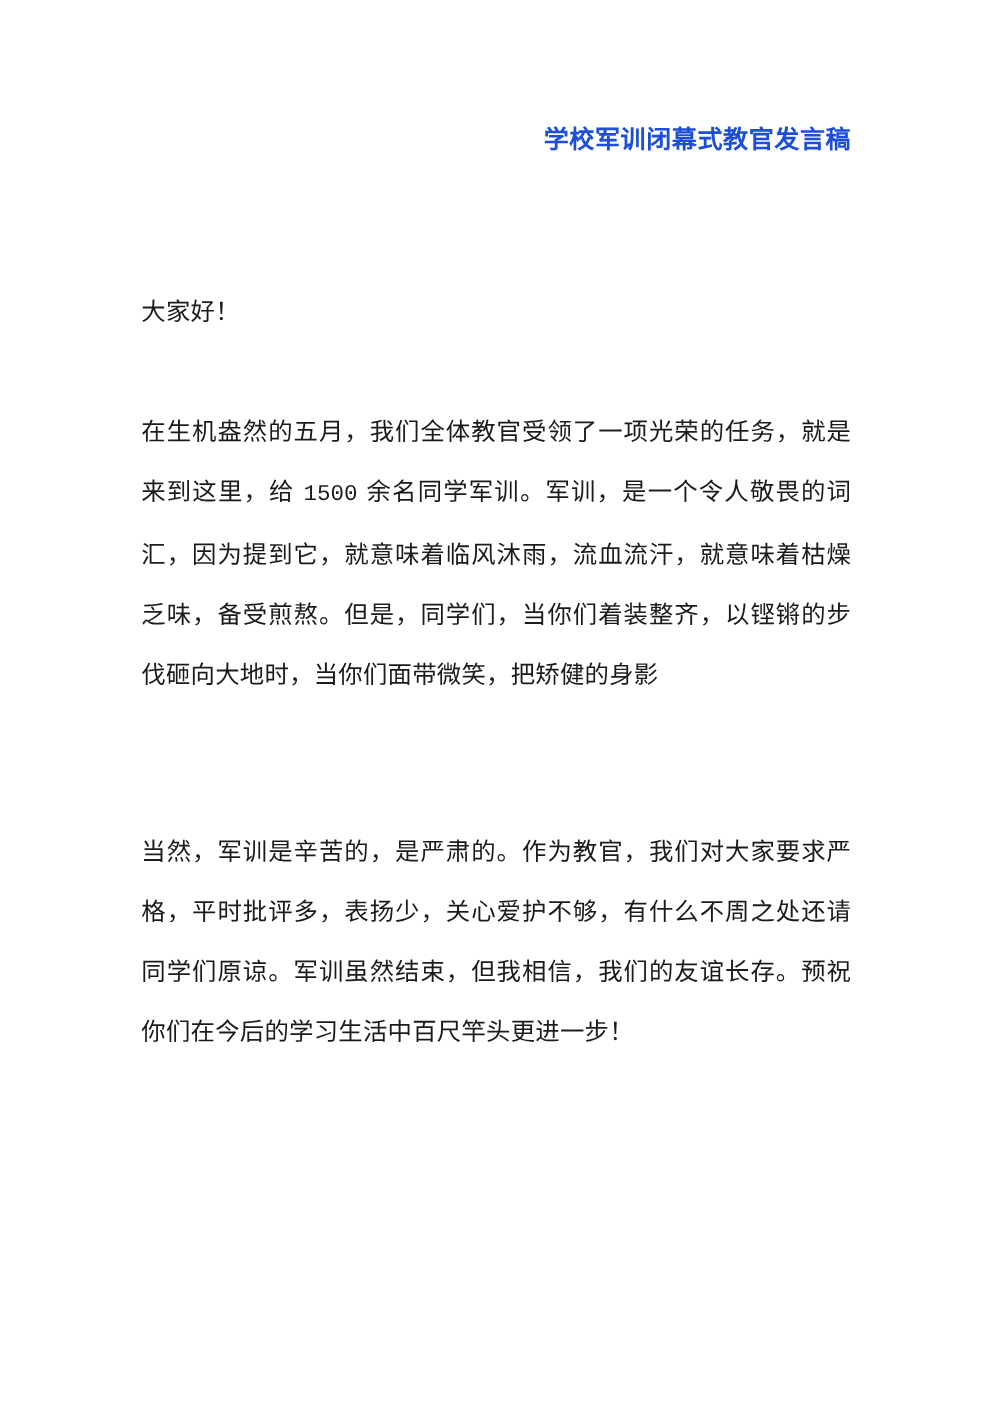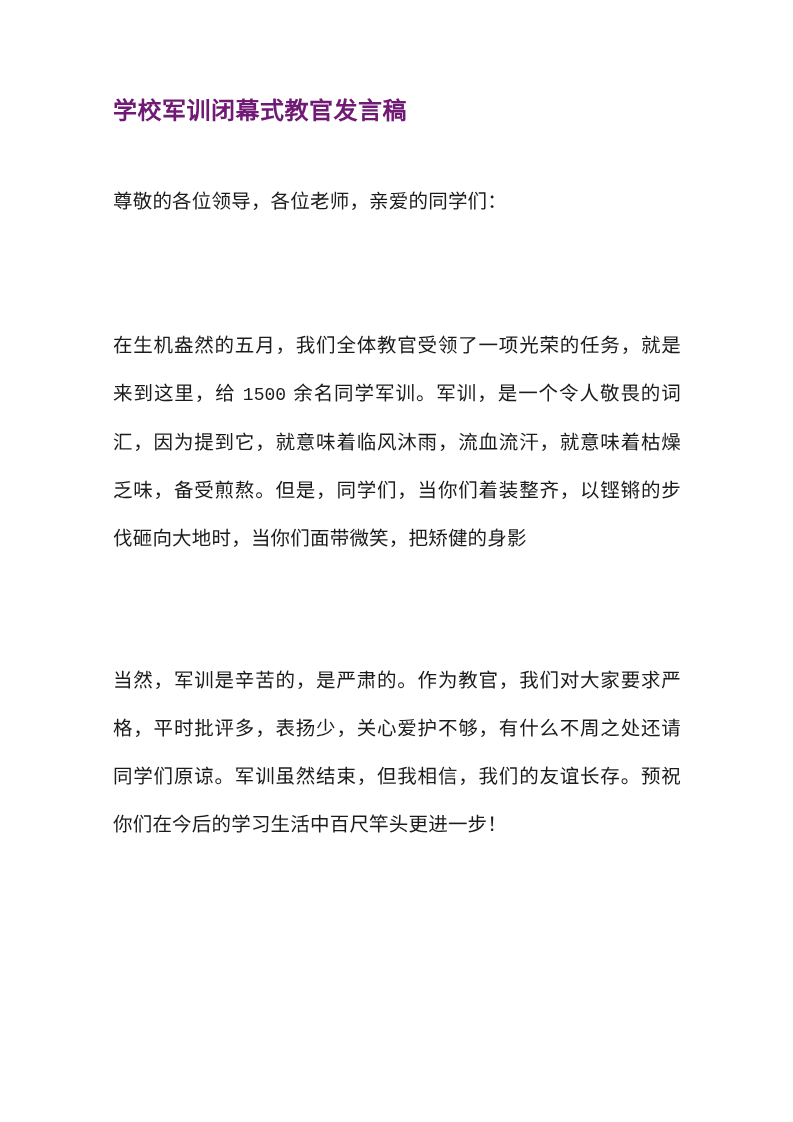--- a/index.html
+++ b/index.html
@@ -23,27 +23,27 @@
   }
 
   .doc-body {
     position: absolute;
     left: 113px;
     top: 96px;
     width: 568px;
   }
 
   .doc-title {
-    font-size: 24px;
+    font-size: 20px;
     font-weight: bold;
-    text-align: left;
+    text-align: right;
     line-height: 30px;
     letter-spacing: 0.5px;
     margin: 0 0 0 0;
-    color: #701a75;
+    color: #1d4ed8;
   }
 
   .spacer-after-title {
     height: 52px;
   }
 
   .para {
     font-size: 19.5px;
     line-height: 48px;
     text-align: justify;
@@ -72,24 +72,24 @@
 <body>
 
 <div class="page">
 
   <div class="doc-body">
 
     <h1 class="doc-title">学校军训闭幕式教官发言稿</h1>
 
     <div class="spacer-after-title"></div>
 
-    <p class="para">尊敬的各位领导，各位老师，亲爱的同学们：</p>
 
     <div class="para-gap"></div>
 
+    <p class="para">大家好！</p>
 
     <div class="para-gap"></div>
 
     <p class="para">在生机盎然的五月，我们全体教官受领了一项光荣的任务，就是来到这里，给 <span class="num">1500</span> 余名同学军训。军训，是一个令人敬畏的词汇，因为提到它，就意味着临风沐雨，流血流汗，就意味着枯燥乏味，备受煎熬。但是，同学们，当你们着装整齐，以铿锵的步伐砸向大地时，当你们面带微笑，把矫健的身影</p>
 
     <div class="para-gap-sm"></div>
 
 
     <div class="para-gap-sm"></div>
 

